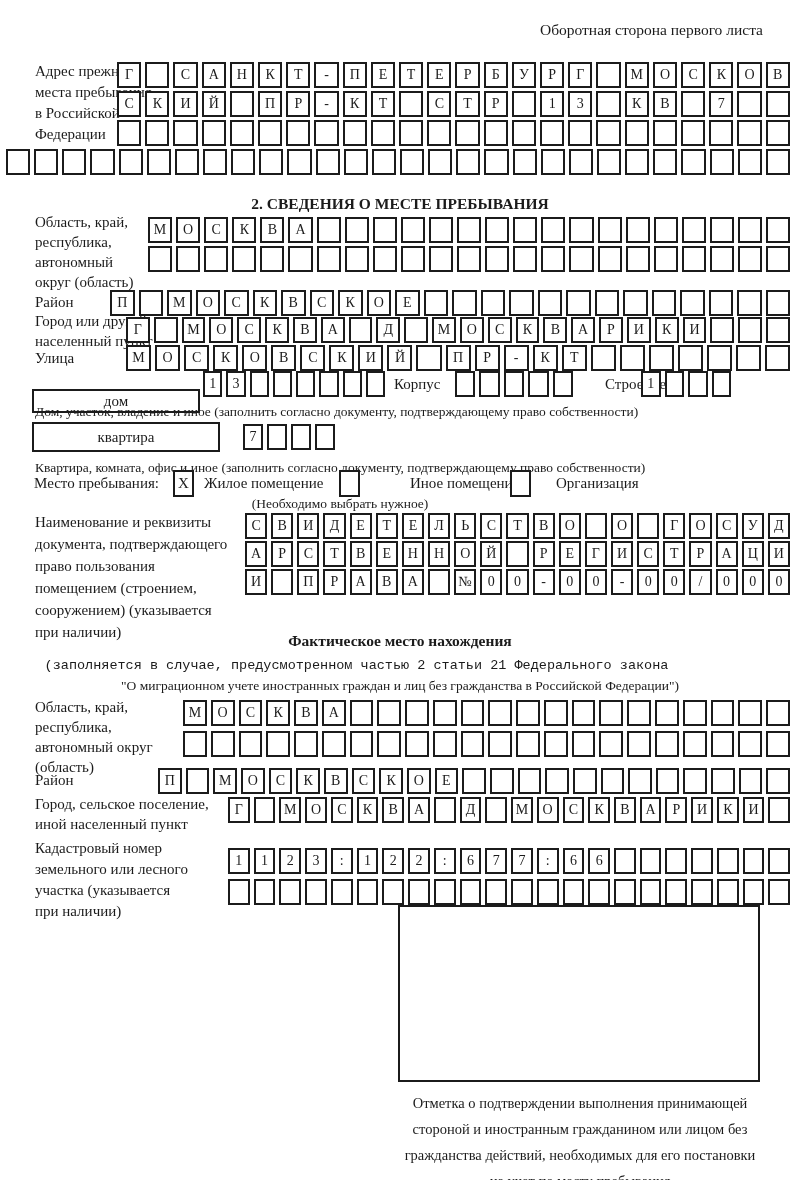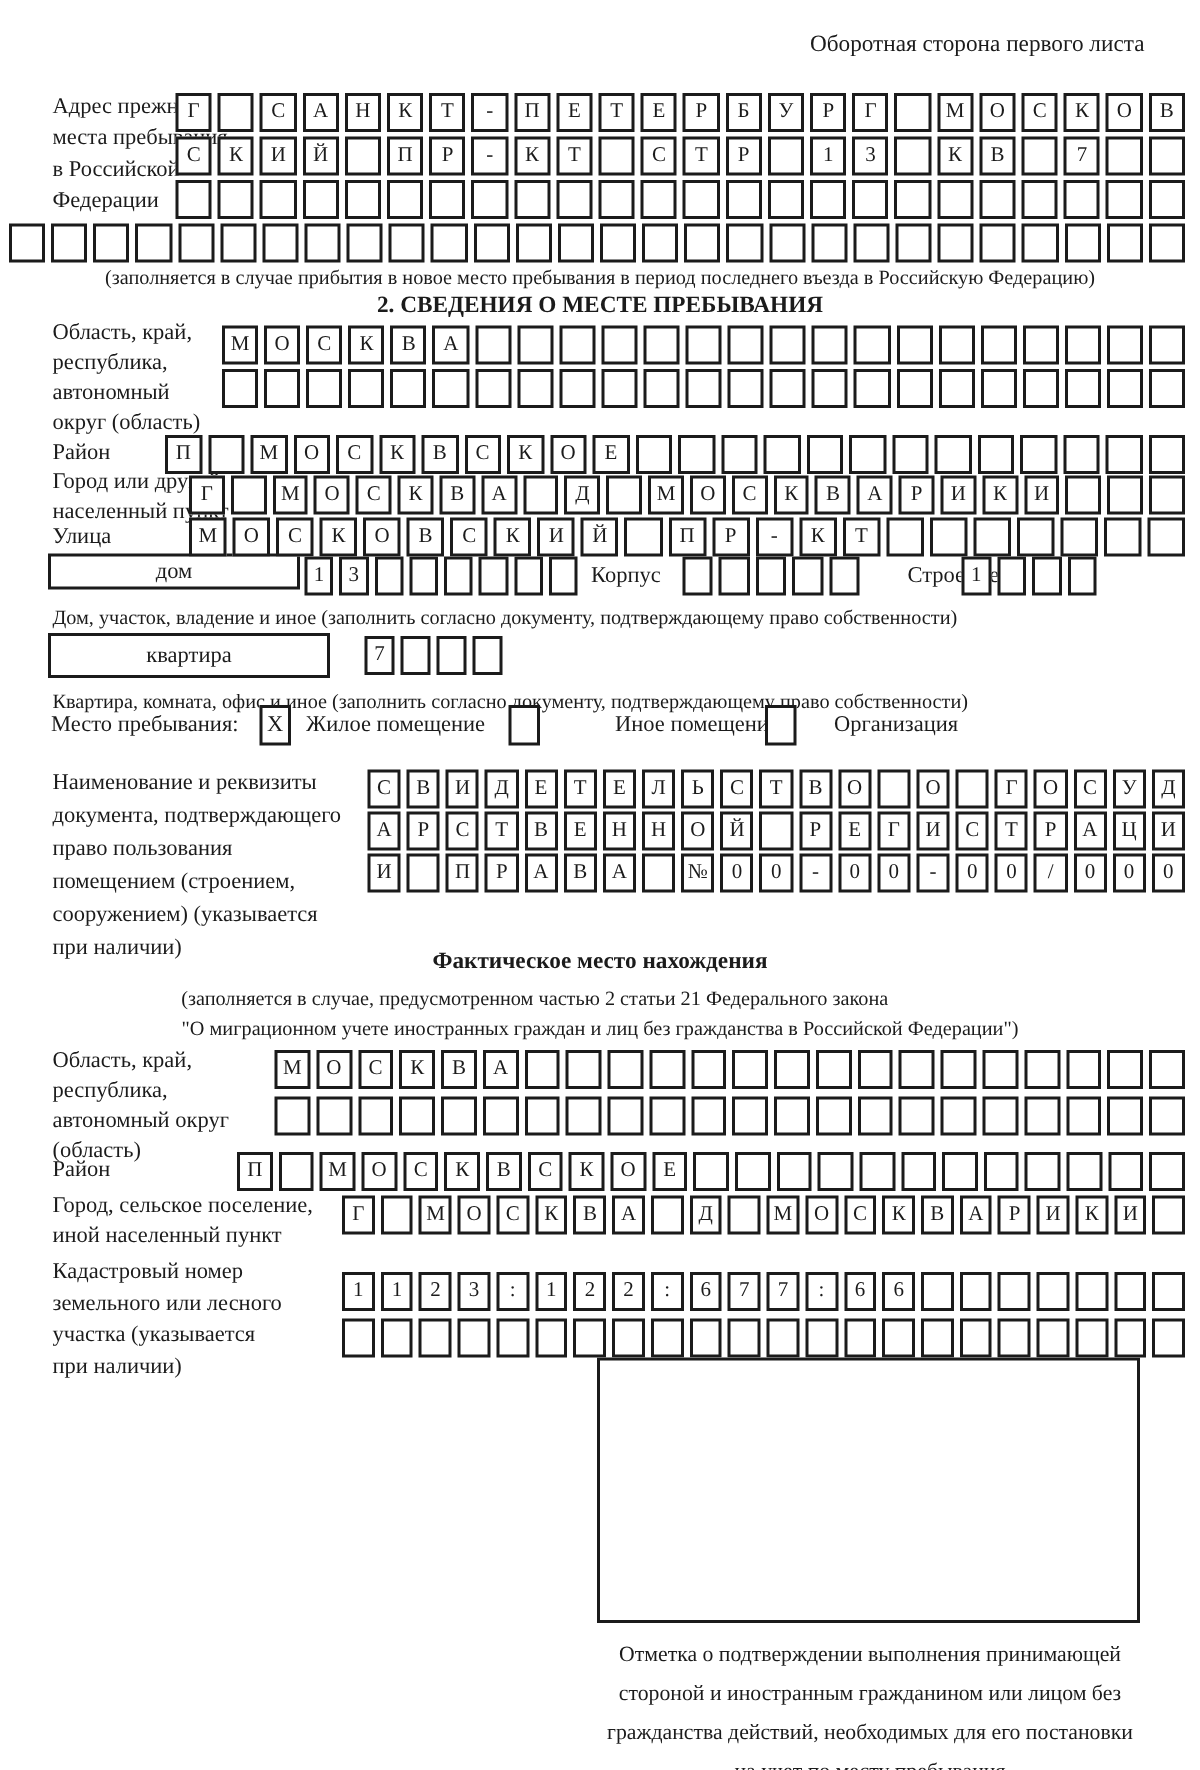--- a/index.html
+++ b/index.html
@@ -38,62 +38,62 @@
 <body>
 
 <div class="page">
 
   <div class="lbl" style="top:20px; right:37px; font-size:15.5px;">Оборотная сторона первого листа</div>
 
   <div class="lbl lh21" style="left:35px; top:61px; width:135px;">Адрес прежнего
 места пребывания
 в Российской
 Федерации</div>
-  <div class="cap center" style="left:0; top:176px; width:800px;">(заполняется в случае прибытия в новое место пребывания в период последнего въезда в Российскую Федерацию)</div>
 
   <div class="title" style="left:0; top:195px; width:800px;">2. СВЕДЕНИЯ О МЕСТЕ ПРЕБЫВАНИЯ</div>
 
   <div class="lbl" style="left:35px; top:212px; width:120px;">Область, край,
 республика,
 автономный
 округ (область)</div>
   <div class="lbl" style="left:35px; top:292px;">Район</div>
   <div class="lbl" style="left:35px; top:311px; width:140px;">Город или другой
 населенный пункт</div>
   <div class="lbl" style="left:35px; top:348px;">Улица</div>
 
-  <div class="bigbox" style="left:32px; top:369px; width:168px; height:24px;">
+  <div class="bigbox" style="left:32px; top:389px; width:168px; height:24px;">
     <span>дом</span>
   </div>
   <div class="lbl" style="left:394px; top:374px;">Корпус</div>
   <div class="lbl" style="left:605px; top:374px;">Строение</div>
   <div class="cap" style="left:35px; top:403px; width:740px;">Дом, участок, владение и иное (заполнить согласно документу, подтверждающему право собственности)</div>
 
   <div class="bigbox" style="left:32px; top:422px; width:188px; height:30px;">
     <span>квартира</span>
   </div>
   <div class="cap" style="left:35px; top:459px; width:740px;">Квартира, комната, офис и иное (заполнить согласно документу, подтверждающему право собственности)</div>
 
   <div class="lbl" style="left:34px; top:473px;">Место пребывания:</div>
   <div class="chk" style="left:173px; top:470px;">X</div>
   <div class="lbl" style="left:204px; top:473px;">Жилое помещение</div>
   <div class="chk" style="left:339px; top:470px;"></div>
   <div class="lbl" style="left:370px; top:473px;margin-left:40px;">Иное помещение</div>
   <div class="chk" style="left:510px; top:470px;"></div>
   <div class="lbl" style="left:556px; top:473px;">Организация</div>
+  <div class="cap center" style="left:180px; top:495px; width:320px;">(Необходимо выбрать нужное)</div>
 
   <div class="lbl lh22" style="left:35px; top:511px; width:215px;">Наименование и реквизиты
 документа, подтверждающего
 право пользования
 помещением (строением,
 сооружением) (указывается
 при наличии)</div>
 
   <div class="title" style="left:0; top:632px; width:800px;">Фактическое место нахождения</div>
-  <div class="cap center" style="left:0; top:657px; width:713px;">(заполняется в случае, предусмотренном частью 2 статьи 21 Федерального закона</div>
+  <div class="cap center" style="left:0; top:657px; width:713px;font-family:Liberation Mono, monospace;">(заполняется в случае, предусмотренном частью 2 статьи 21 Федерального закона</div>
   <div class="cap center" style="left:0; top:677px; width:800px;">"О миграционном учете иностранных граждан и лиц без гражданства в Российской Федерации")</div>
 
   <div class="lbl" style="left:35px; top:697px; width:140px;">Область, край,
 республика,
 автономный округ
 (область)</div>
   <div class="lbl" style="left:35px; top:770px;">Район</div>
   <div class="lbl" style="left:35px; top:794px; width:195px;">Город, сельское поселение,
 иной населенный пункт</div>
   <div class="lbl lh21" style="left:35px; top:838px; width:190px;">Кадастровый номер

